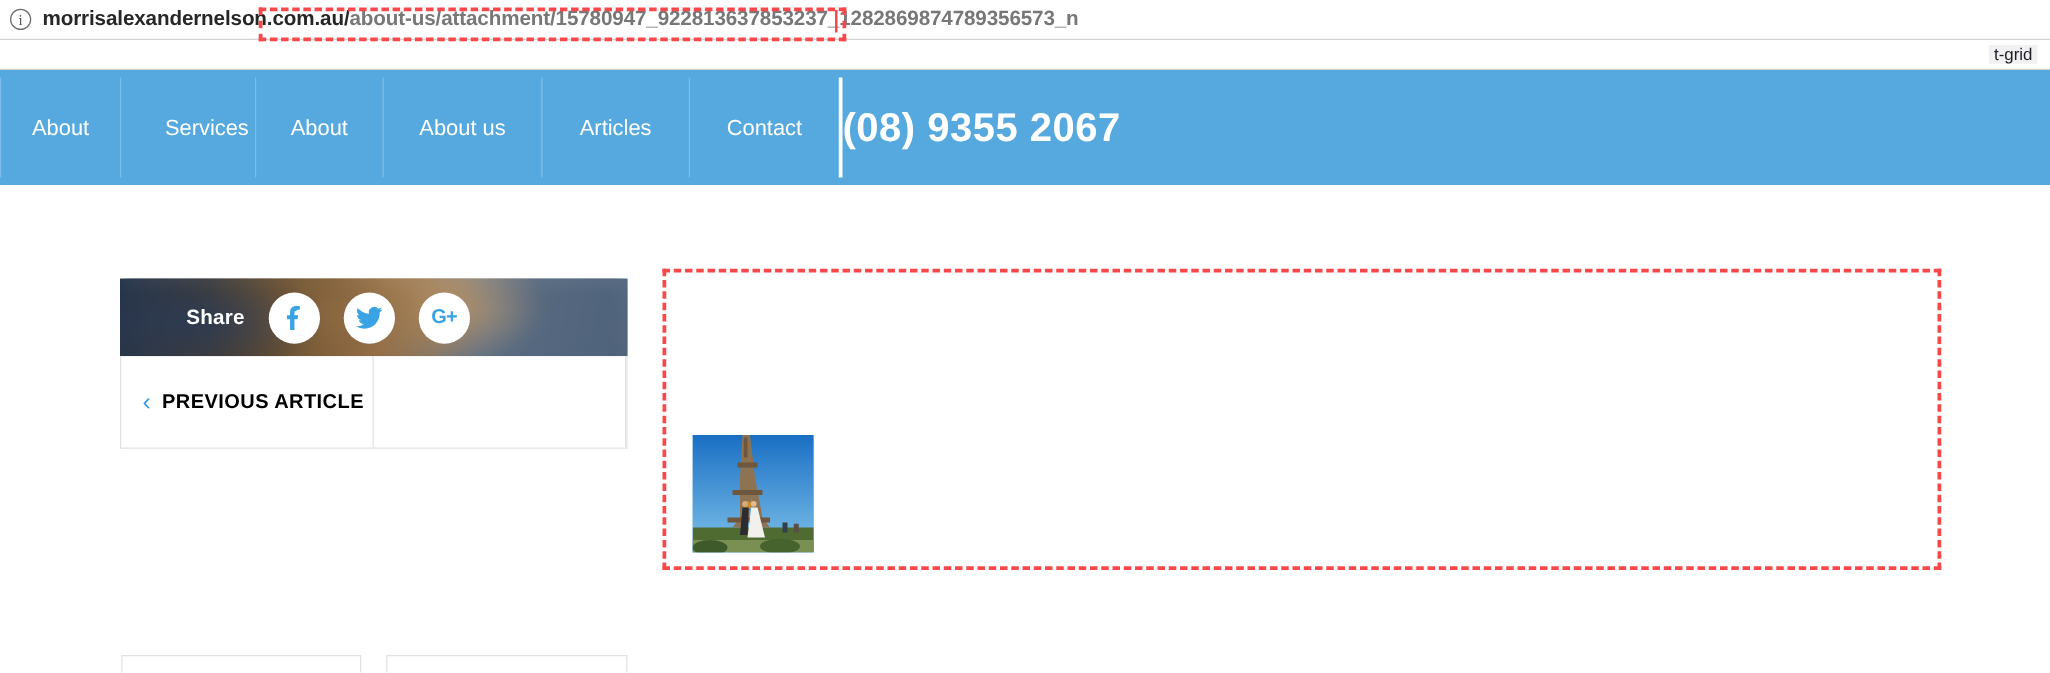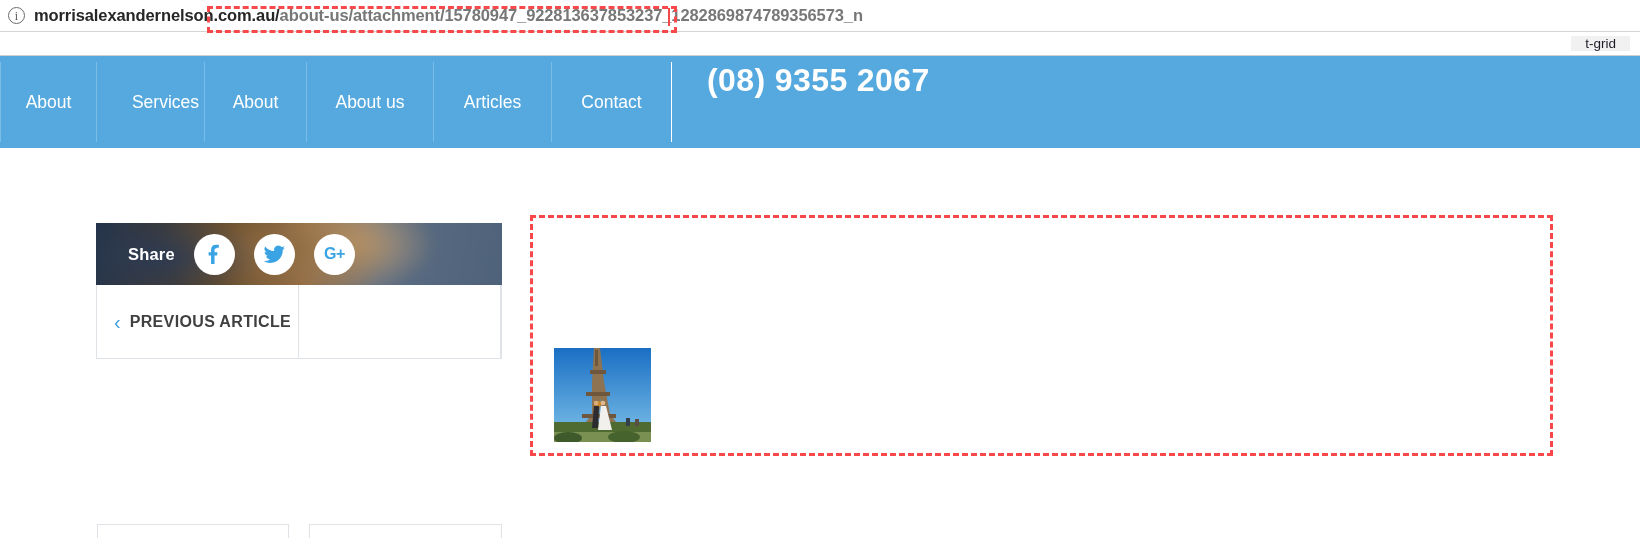--- a/index.html
+++ b/index.html
@@ -67,21 +67,21 @@
     height: 23px;
     background: #ffffff;
     border-bottom: 1px solid #cfcfcf;
   }
   .tgrid-label {
     position: absolute;
     right: 10px; top: 3px;
     font-size: 13.5px;
     color: #1d1d28;
     background: #f1f1f1;
-    padding: 0 14px;
+    padding: 0 4px;
   }
 
   
   .annot {
     position: absolute;
     border: 3px dashed #f8484a;
     pointer-events: none;
     background: transparent;
     z-index: 40;
   }
@@ -138,24 +138,24 @@
     white-space: nowrap;
   }
   .nav-item.w-home     { width: 96px; }
   .nav-item.w-services { width: 108px; padding-left: 30px; }
   .nav-item.w-fees     { width: 102px; }
   .nav-item.w-about    { width: 127px; }
   .nav-item.w-articles { width: 118px; }
   .nav-item.w-contact  { width: 120px; }
 
   .phone-wrap {
-    border-left: 1px solid #ffffff;
+    border-left: 3px solid #ffffff;
     margin-top: 6px; margin-bottom: 6px;
     display: flex;
-    padding-left: 35px;
+    align-items: center;
     flex: 1;
   }
   .phone {
     font-size: 32px;
     font-weight: bold;
     color: #ffffff;
     letter-spacing: 0.4px;
   }
 
   
@@ -174,21 +174,21 @@
   .share-card::after {
     content: "";
     position: absolute; inset: 0;
     backdrop-filter: blur(6px);
   }
   .share-inner {
     position: relative;
     height: 100%;
     display: flex;
     align-items: center;
-    padding-left: 32px;
+    padding-left: 53px;
     z-index: 2;
   }
   .share-label {
     color: #ffffff;
     font-weight: bold;
     font-size: 16.5px;
     letter-spacing: 0.2px;
   }
   .soc {
     width: 41px; height: 41px;
@@ -230,21 +230,21 @@
   .prev-chevron {
     color: #3c9ede;
     font-size: 20px;
     margin-right: 9px;
     line-height: 1;
     font-weight: 300;
   }
   .prev-label {
     font-size: 16px;
     font-weight: bold;
-    color: #404040;
+    color: #000000;
     letter-spacing: 0.35px;
   }
   .prev-cell-empty { flex: 1; }
 
   
   .article-title {
     position: absolute;
     left: 558px; top: 228px;
     width: 1000px;
     font-size: 37px;

